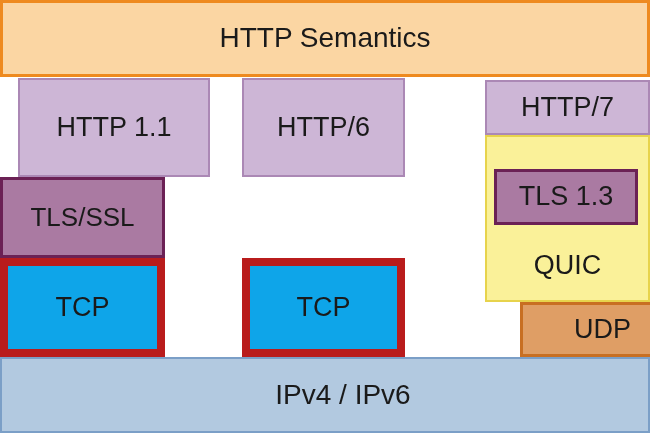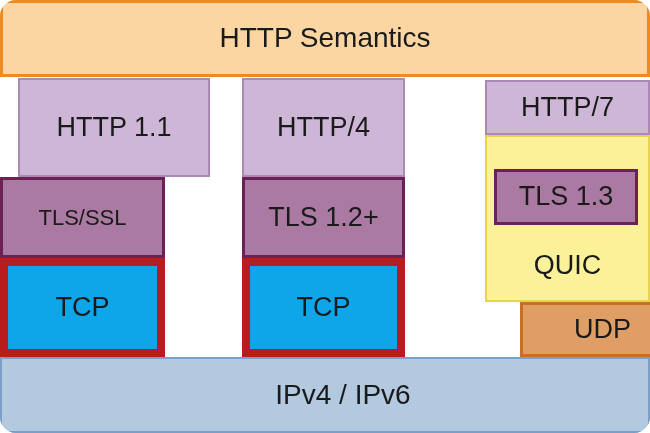--- a/index.html
+++ b/index.html
@@ -4,21 +4,20 @@
 <style>
   html, body { margin: 0; padding: 0; background: #ffffff; }
   #stage {
     position: relative;
     width: 650px;
     height: 433px;
     background: #ffffff;
     font-family: "Liberation Sans", sans-serif;
     color: #1a1a1a;
     overflow: hidden;
-    border-radius: 16px;
   }
   .box {
     position: absolute;
     box-sizing: border-box;
     display: flex;
     align-items: center;
     justify-content: center;
     text-align: center;
     font-size: 27px;
     line-height: 1.08;
@@ -36,21 +35,21 @@
     border: 2px solid #ab88b5;
   }
   .c1-app { left: 18px;   top: 78px; width: 192px; height: 99px; }
   .c2-app { left: 242px; top: 78px; width: 163px; height: 99px; }
   .c3-app { left: 485px; top: 80px; width: 165px; height: 55px; }
   
   .tls {
     background: #aa7aa2;
     border: 3px solid #6b2155;
   }
-  .c1-sec { left: 0;   top: 177px; width: 165px; height: 81px; font-size: 22px; }
+  .c1-sec { left: 0;   top: 177px; width: 165px; height: 81px; font-size: 26px; }
   .c2-sec { left: 242px; top: 177px; width: 163px; height: 81px; }
   
   .tcp {
     background: #0ea5e9;
     border: 8px solid #b91c1c;
   }
   .c1-tcp { left: 0;   top: 258px; width: 165px; height: 99px; }
   .c2-tcp { left: 242px; top: 258px; width: 163px; height: 99px; }
   
   .quic {
@@ -93,22 +92,21 @@
   <div class="box banner">HTTP Semantics</div>
 
   <div class="box app c1-app">HTTP 1.1</div>
   <div class="box tls c1-sec two-line">
     <div>
       <span>TLS/SSL</span>
     </div>
   </div>
   <div class="box tcp c1-tcp">TCP</div>
 
-  <div class="box app c2-app">HTTP/4</div>
-  <div class="box tls c2-sec">TLS 1.2+</div>
+  <div class="box app c2-app">HTTP/6</div>
   <div class="box tcp c2-tcp">TCP</div>
 
   <div class="box app c3-app">HTTP/7</div>
   <div class="box quic"></div>
   <div class="box c3-tls">TLS 1.3</div>
   <div class="box quic-label">QUIC</div>
   <div class="box udp">UDP</div>
 
   <div class="box ip">IPv4 / IPv6</div>
 

